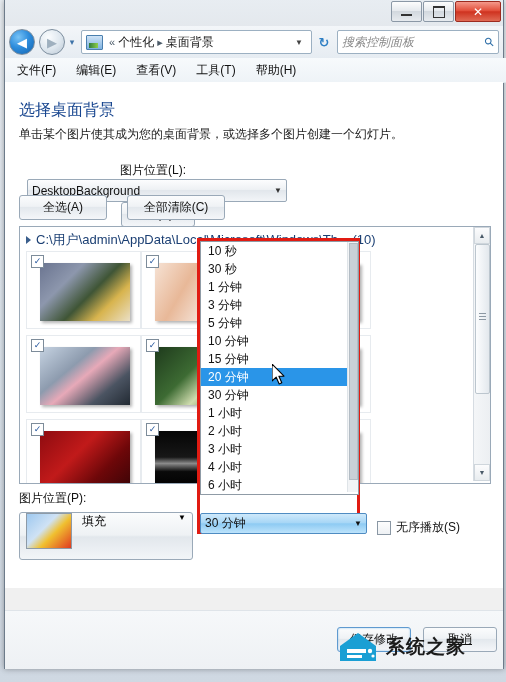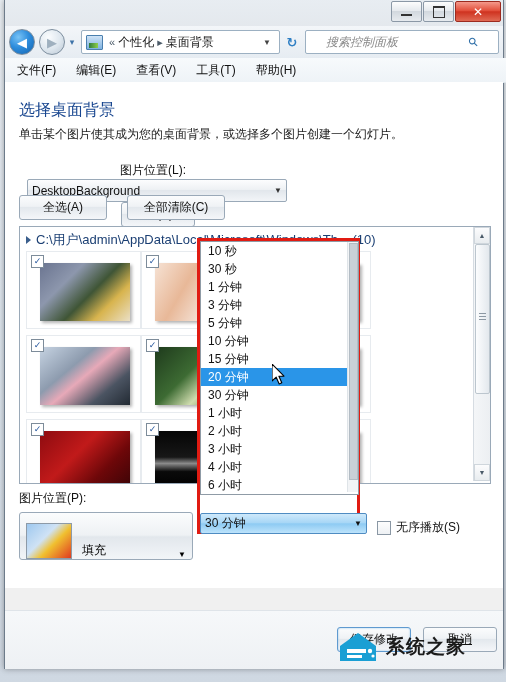--- a/index.html
+++ b/index.html
@@ -88,21 +88,21 @@
   .crumb-txt{font-size:12px;color:#1a1a1a;white-space:nowrap;}
   .crumb-arrow{margin-left:auto;color:#444;font-size:8px;padding:0 6px;}
   .refresh{
     width:22px;height:22px;margin-left:1px;flex:none;
     display:flex;align-items:center;justify-content:center;
     color:#2f7fc4;font-size:13px;font-weight:bold;
   }
   .searchbox{
     width:152px;height:22px;margin:0 4px 0 2px;flex:none;background:#fff;
     border:1px solid #9cb0c2;border-radius:2px;
-    display:flex;align-items:center;padding:0 20px;
+    display:flex;align-items:center;padding:0 4px;
   }
   .searchbox .ph{flex:1;color:#8a8a8a;font-style:italic;font-size:12px;}
   .mag{color:#2f6fa8;font-size:12px;font-weight:bold;transform:rotate(-45deg);}
 
   
   .menubar{
     position:absolute;left:0;top:58px;width:498px;height:24px;
     background:linear-gradient(180deg,#f7fafc 0%,#eef3f7 100%);
     border-bottom:1px solid #dce4ea;
     display:flex;align-items:center;padding-left:12px;
@@ -166,21 +166,21 @@
         display:flex;align-items:center;justify-content:center;font-size:7px;color:#4a5a68;}
   .sthumb{position:absolute;left:1px;top:17px;width:13px;height:148px;
         background:linear-gradient(90deg,#fcfdfe,#e3e8ed);border:1px solid #bcc6ce;border-radius:2px;}
   .sthumb i{position:absolute;left:3px;top:68px;width:7px;height:1px;background:#8c98a3;box-shadow:0 3px 0 #8c98a3,0 6px 0 #8c98a3;}
 
   .row-pos{position:absolute;left:14px;top:408px;}
   .poscombo{
     position:absolute;left:14px;top:430px;width:160px;height:46px;
     border:1px solid #9aa9b8;border-radius:3px;
     background:linear-gradient(180deg,#fbfcfd 0%,#eef1f4 48%,#e2e7ec 52%,#f2f5f8 100%);
-    display:flex;align-items:flex-end;padding:0 6px;
+    display:flex;align-items:flex-start;padding:0 6px;
   }
   .posthumb{width:44px;height:34px;border:1px solid #8d9aa7;flex:none;
     background:linear-gradient(135deg,#9ec8ef 0%,#cfe2f5 40%,#f0c030 60%,#e03a20 100%);}
   .postxt{margin-left:10px;font-size:12px;}
   .poscarat{margin-left:auto;font-size:8px;}
 
   .shuffle{position:absolute;left:372px;top:437px;display:flex;align-items:center;}
   .cbox{width:12px;height:12px;border:1px solid #8a97a4;background:linear-gradient(180deg,#fdfdfd,#eef1f4);margin-right:5px;}
 
   

